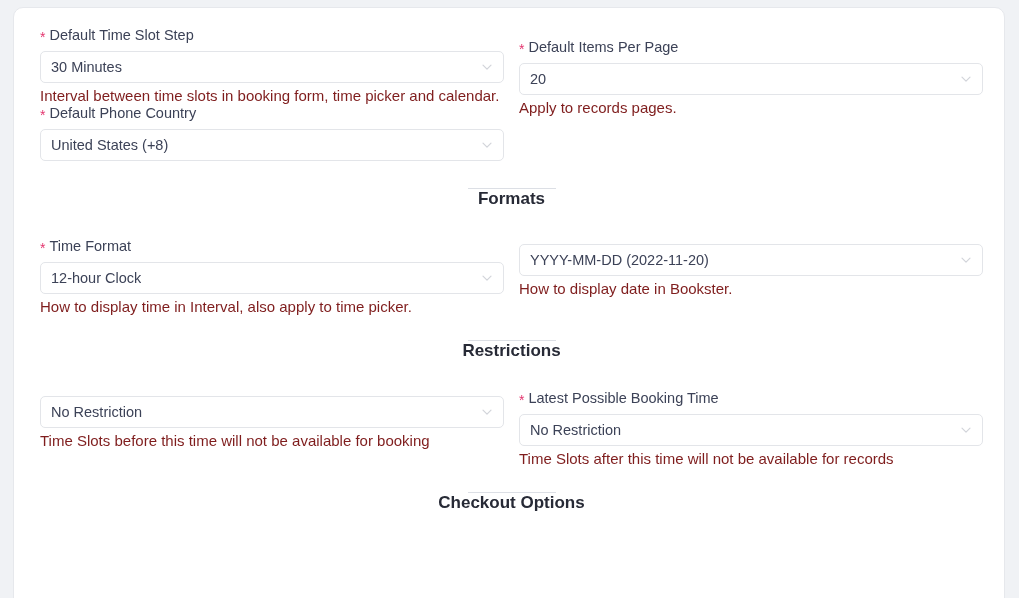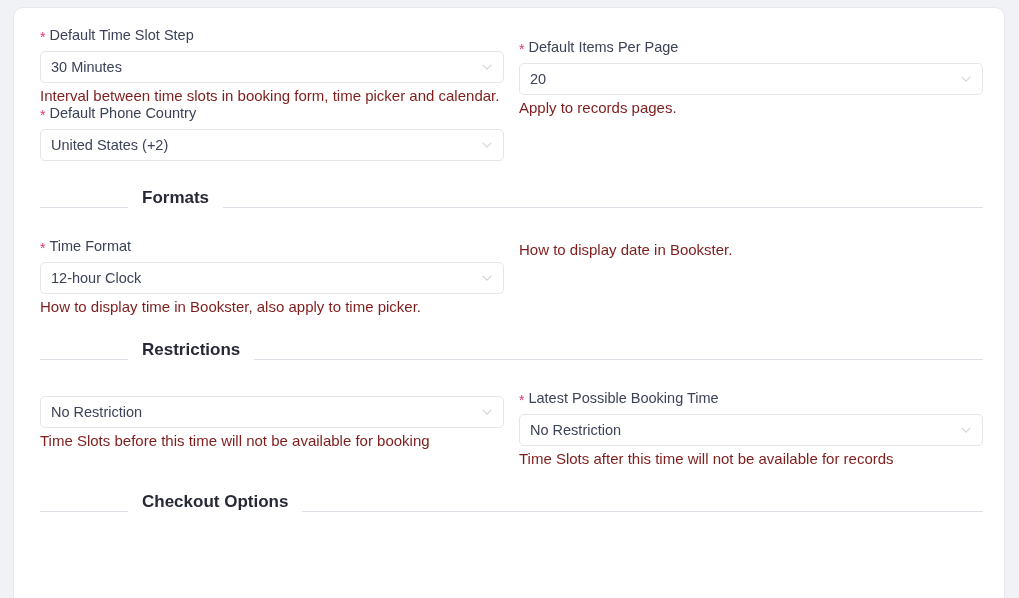--- a/index.html
+++ b/index.html
@@ -109,23 +109,24 @@
     white-space: nowrap;
   }
 
   
   .field { margin-bottom: 0; }
   .spacer-lg { height: 12px; }
 
   
   .divider {
     display: flex;
-    align-items: flex-end;
+    align-items: center;
     width: 943px;
     height: 20px;
+    flex-direction: column;
   }
   .divider .line-short {
     width: 88px;
     height: 1px;
     background: #dcdfe5;
     flex: none;
   }
   .divider .line-long {
     flex: 1 1 auto;
     height: 1px;
@@ -160,21 +161,21 @@
                     <path d="M2 4.2 L6 8.2 L10 4.2" fill="none" stroke="#d2d4da" stroke-width="1.2" stroke-linecap="round" stroke-linejoin="round"></path>
                   </svg>
               </span>
             </div>
             <div class="hint">Interval between time slots in booking form, time picker and calendar.</div>
           </div>
 
           <div class="field">
             <div class="field-label"><span class="req-star">*</span><span>Default Phone Country</span></div>
             <div class="select">
-              <span class="select-value">United States (+2)</span>
+              <span class="select-value">United States (+8)</span>
               <span class="chev">
                 <svg width="12" height="12" viewBox="0 0 12 12">
                     <path d="M2 4.2 L6 8.2 L10 4.2" fill="none" stroke="#d2d4da" stroke-width="1.2" stroke-linecap="round" stroke-linejoin="round"></path>
                   </svg>
               </span>
             </div>
           </div>
         </div>
 
         <div class="col right">
@@ -209,26 +210,34 @@
           <div class="field">
             <div class="field-label"><span class="req-star">*</span><span>Time Format</span></div>
             <div class="select">
               <span class="select-value">12-hour Clock</span>
               <span class="chev">
                 <svg width="12" height="12" viewBox="0 0 12 12">
                     <path d="M2 4.2 L6 8.2 L10 4.2" fill="none" stroke="#d2d4da" stroke-width="1.2" stroke-linecap="round" stroke-linejoin="round"></path>
                   </svg>
               </span>
             </div>
-            <div class="hint">How to display time in Bookster, also apply to time picker.</div>
+            <div class="hint">How to display time in Interval, also apply to time picker.</div>
           </div>
         </div>
 
         <div class="col right">
           <div class="field">
+            <div class="select">
+              <span class="select-value">YYYY-MM-DD (2022-11-20)</span>
+              <span class="chev">
+                <svg width="12" height="12" viewBox="0 0 12 12">
+                    <path d="M2 4.2 L6 8.2 L10 4.2" fill="none" stroke="#d2d4da" stroke-width="1.2" stroke-linecap="round" stroke-linejoin="round"></path>
+                  </svg>
+              </span>
+            </div>
             <div class="hint">How to display date in Bookster.</div>
           </div>
         </div>
       </div>
 
       <div style="height:25px"></div>
       <div class="divider">
         <span class="line-short"></span>
         <span class="sec-title">Restrictions</span>
         <span class="line-long"></span>

